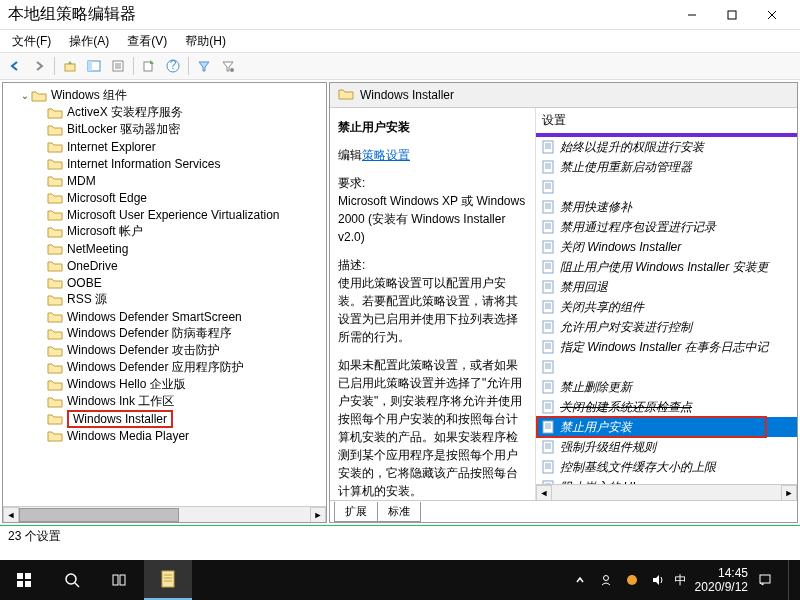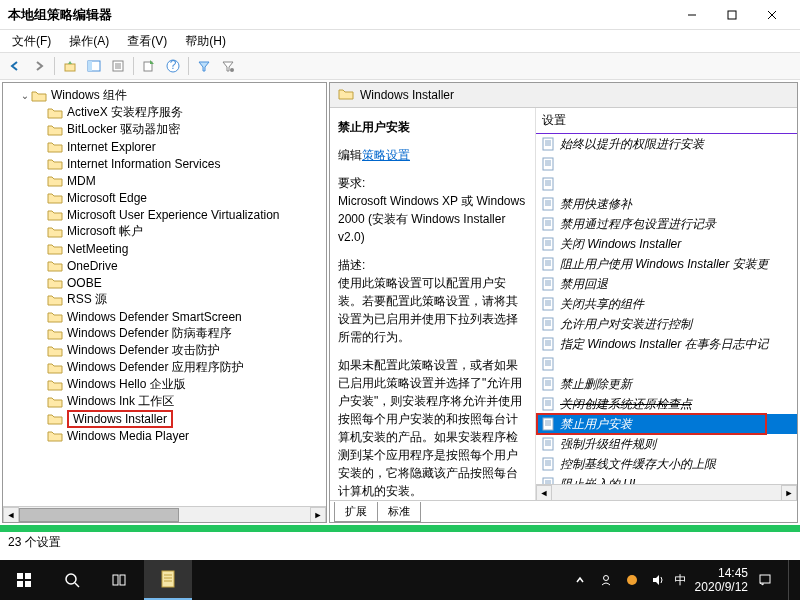--- a/index.html
+++ b/index.html
@@ -1,20 +1,20 @@
 <!DOCTYPE html>
 <html><head>
 <meta charset="utf-8">
 <style>
 * { box-sizing: border-box; margin: 0; padding: 0; font-family: "Microsoft YaHei", "Segoe UI", sans-serif; font-size: 12px; }
 body { background: #fff; width: 800px; height: 600px; overflow: hidden; position: relative; }
 
 
 .titlebar { height: 30px; display: flex; align-items: center; padding: 0 8px; border-bottom: 1px solid #e0e0e0; }
-.titlebar .title { flex: 1; font-size: 13px; font-weight: bold; }
+.titlebar .title { flex: 1; font-size: 16px; }
 .titlebar .win-btns { display: flex; gap: 0; }
 .titlebar .win-btn { width: 40px; height: 28px; display: flex; align-items: center; justify-content: center; }
 
 
 .menubar { height: 22px; display: flex; align-items: center; padding: 0 4px; gap: 2px; }
 .menubar .menu-item { padding: 2px 8px; cursor: default; }
 
 
 .toolbar { height: 28px; display: flex; align-items: center; padding: 0 4px; gap: 2px; border-top: 1px solid #e0e0e0; border-bottom: 1px solid #e0e0e0; background: #f8f8f8; }
 .toolbar .tb-btn { width: 22px; height: 22px; display: flex; align-items: center; justify-content: center; border: 1px solid transparent; }
@@ -35,37 +35,37 @@
 
 .right-pane { flex: 1; border: 1px solid #999; margin: 2px; display: flex; flex-direction: column; overflow: hidden; }
 .right-header { background: #f0f0f0; border-bottom: 1px solid #ccc; padding: 4px 8px; display: flex; align-items: center; gap: 6px; }
 .right-body { flex: 1; display: flex; overflow: hidden; }
 .desc-pane { width: 205px; padding: 10px 8px; overflow: hidden; line-height: 1.5; }
 .desc-pane .title-bold { font-weight: bold; margin-bottom: 10px; }
 .desc-pane .link { color: #0066cc; text-decoration: underline; cursor: pointer; text-align: right; }
 .desc-pane p { margin-bottom: 10px; }
 
 .settings-pane { flex: 1; border-left: 1px solid #e0e0e0; overflow: hidden; display: flex; flex-direction: column; }
-.settings-header { padding: 4px 6px; border-bottom: 1px solid #6d28d9; }
+.settings-header { padding: 4px 6px; border-bottom: 4px solid #6d28d9; }
 .settings-list { flex: 1; overflow: auto; font-style: italic; }
 .set-row { display: flex; align-items: center; height: 20px; padding: 0 4px; gap: 4px; cursor: default; white-space: nowrap; }
 .set-row.selected { background: #0078d7; color: #fff; }
 .set-row.boxed { position: relative; }
 .set-row.boxed::after { content: ''; position: absolute; left: 0; right: 30px; top: -1px; bottom: -1px; border: 2px solid #d72820; pointer-events: none; }
 .set-icon { width: 16px; height: 16px; display: inline-flex; align-items: center; justify-content: center; flex-shrink: 0; }
 .settings-scroll { height: 16px; display:flex; align-items:center; background:#f0f0f0; border-top:1px solid #ccc;}
 .settings-scroll .sbtn{ width:16px; height:16px; display:flex;align-items:center;justify-content:center; background:#f0f0f0; border:1px solid #ccc; font-size:9px;}
 
 .tabs { height: 22px; display: flex; align-items: flex-end; padding: 0 4px; border-top: 1px solid #ccc; background: #fff; }
 .tab { padding: 2px 10px; border: 1px solid #999; border-top: none; font-size: 11px; background: #fff; cursor: default; }
 .tab.active { background: #fff; }
 .tab + .tab { border-left: none; }
 
 
-.statusbar { height: 20px; border-top: 7px solid #22c55e; padding: 2px 8px; font-size: 12px; }
+.statusbar { height: 20px; border-top: 1px solid #22c55e; padding: 2px 8px; font-size: 12px; }
 
 
 .taskbar { position: absolute; bottom: 0; left: 0; right: 0; height: 40px; background: #101010; display: flex; align-items: center; color: #fff; }
 .taskbar .tb-left { display: flex; align-items: center; height: 100%; }
 .taskbar .task-btn { width: 48px; height: 40px; display: flex; align-items: center; justify-content: center; }
 .taskbar .task-btn.active { background: #333; border-bottom: 2px solid #76b9ed; }
 .taskbar .tb-right { margin-left: auto; display: flex; align-items: center; gap: 8px; padding-right: 6px; font-size: 11px; }
 .taskbar .clock { text-align: right; line-height: 1.2; }
 .taskbar .tray-icon { width: 18px; height: 18px; display: flex; align-items: center; justify-content: center; }
 .taskbar .show-desktop { width: 6px; height: 40px; border-left: 1px solid #444; margin-left: 6px; }
@@ -340,20 +340,21 @@
             </div>
             <div class="set-row">
               <span class="set-icon">
                 <svg width="14" height="14">
                   <rect x="2" y="1" width="10" height="12" fill="#fff" stroke="#8aa8c8"></rect>
                   <line x1="4" y1="4" x2="10" y2="4" stroke="#8aa8c8"></line>
                   <line x1="4" y1="6" x2="10" y2="6" stroke="#8aa8c8"></line>
                   <line x1="4" y1="8" x2="10" y2="8" stroke="#8aa8c8"></line>
                 </svg>
               </span>
+              <span>禁止使用重新启动管理器</span>
             </div>
             <div class="set-row">
               <span class="set-icon">
                 <svg width="14" height="14">
                   <rect x="2" y="1" width="10" height="12" fill="#fff" stroke="#8aa8c8"></rect>
                   <line x1="4" y1="4" x2="10" y2="4" stroke="#8aa8c8"></line>
                   <line x1="4" y1="6" x2="10" y2="6" stroke="#8aa8c8"></line>
                   <line x1="4" y1="8" x2="10" y2="8" stroke="#8aa8c8"></line>
                 </svg>
               </span>

